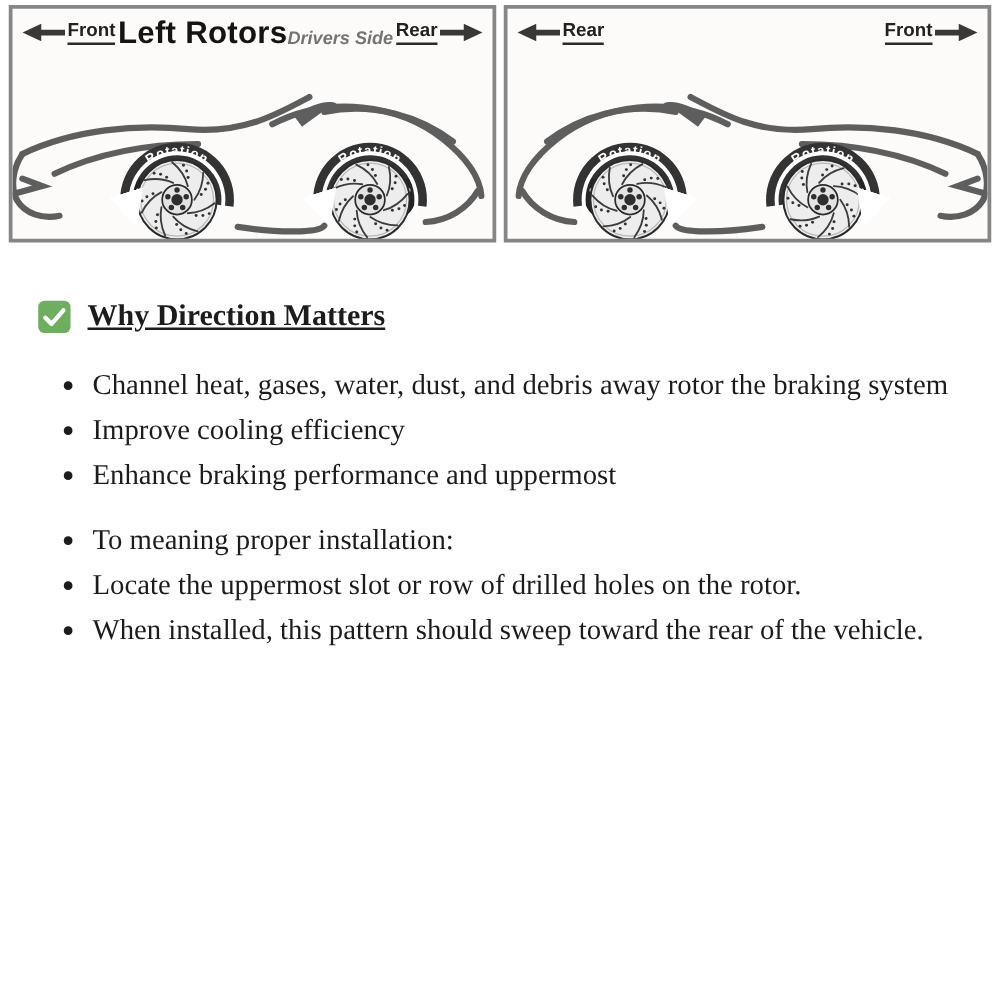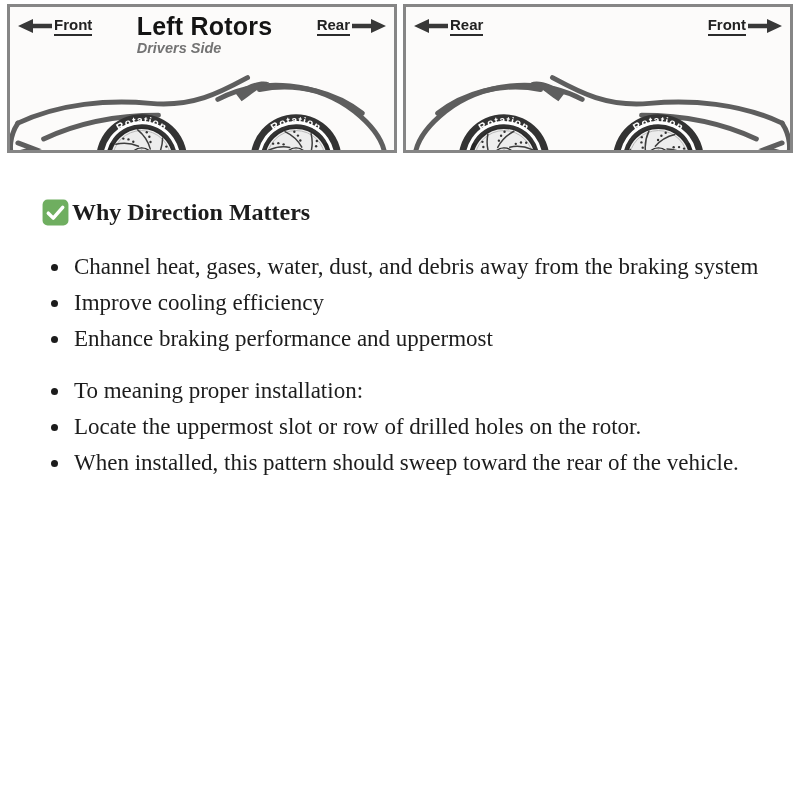--- a/index.html
+++ b/index.html
@@ -6,34 +6,34 @@
     --ink:#5e5e5e; --arch:#333333; --text:#1c1c1c; --pborder:#868686;
     --check-green:#6fae60; --mag-blue:#cfe2ef; --mag-rim:#6f93a9;
   }
   *{box-sizing:border-box; margin:0; padding:0;}
   html,body{background:#ffffff;}
   body{width:800px; font-family:"Liberation Serif", serif; color:var(--text);}
   .page{width:800px; min-height:800px; padding:4px 6px 10px 6px; background:#fff;}
 
   
   .diagram{display:flex; gap:6px; margin:0 1px 16px 1px;}
-  .panel{flex:1 1 0; height:149px; border:3px solid var(--pborder); background:#fcfbfa; position:relative; overflow:hidden;}
+  .panel{flex:1 1 0; height:190px; border:3px solid var(--pborder); background:#fcfbfa; position:relative; overflow:hidden;}
   .panel-header{display:flex; justify-content:space-between; align-items:flex-start; padding:6px 8px 0 8px; height:54px; font-family:"Liberation Sans", sans-serif;}
   .dir{display:flex; align-items:center; gap:2px; margin-top:4px;}
   .dir-text{font-weight:bold; font-size:15px; color:#222; border-bottom:2.5px solid #2b2b2b; line-height:1.05; padding-bottom:1px;}
   .dir svg{display:block;}
-  .titles{display:flex; flex-direction:column; align-items:flex-start; margin-top:0;}
+  .titles{display:flex; flex-direction:row; align-items:flex-end; margin-top:0;}
   .panel-title{font-weight:bold; font-size:25px; line-height:1.05; color:#141414; letter-spacing:0.2px;}
   .panel-subtitle{font-weight:bold; font-style:italic; font-size:14.5px; color:#737373; margin-top:1px;}
   .car-svg{position:absolute; left:0; right:0; top:54px; width:100%; height:151px; display:block;}
 
   
   .content{padding:12px 24px 0 24px; font-size:23px; line-height:36px;}
   .intro{margin:0 0 16px 0; max-width:752px;}
-  .sec-heading{display:flex; align-items:center; gap:3px; font-family:"Liberation Serif", serif; font-size:24px; line-height:34px; margin:14px 0 20px 12px;}
+  .sec-heading{display:flex; align-items:center; gap:13px; font-family:"Liberation Serif", serif; font-size:24px; line-height:34px; margin:14px 0 20px 0;text-decoration:underline;}
   .sec-heading .h-text{display:inline-block;}
   .h-bold .h-text{font-weight:bold;}
   .h-reg .h-text{font-weight:normal;}
   .icon-wrap{display:inline-flex; flex:0 0 auto;}
   .lead{margin:0 0 10px 0;}
   ul.bullets{list-style:disc outside; padding-left:41px; margin:6px 0 16px 0; max-width:752px;}
   ul.bullets li{padding-left:3px; margin:0;}
 </style>
 </head>
 <body>
@@ -310,21 +310,21 @@
         <svg width="27" height="27" viewBox="0 0 24 24">
             <rect x="0.5" y="0.5" width="23" height="23" rx="4.5" fill="var(--check-green)"></rect>
             <path d="M5.6,12.6 L10,17 L18.4,7.4" stroke="#ffffff" stroke-width="3.1" fill="none" stroke-linecap="round" stroke-linejoin="round"></path>
           </svg>
       </span>
       <span class="h-text">Why Direction Matters</span>
     </h2>
 
 
     <ul class="bullets">
-      <li>Channel heat, gases, water, dust, and debris away from the braking system</li>
+      <li>Channel heat, gases, water, dust, and debris away rotor the braking system</li>
       <li>Improve cooling efficiency</li>
       <li>Enhance braking performance and uppermost</li>
     </ul>
 
 
     <ul class="bullets">
       <li>To meaning proper installation:</li>
       <li>Locate the uppermost slot or row of drilled holes on the rotor.</li>
       <li>When installed, this pattern should sweep toward the rear of the vehicle.</li>
     </ul>

